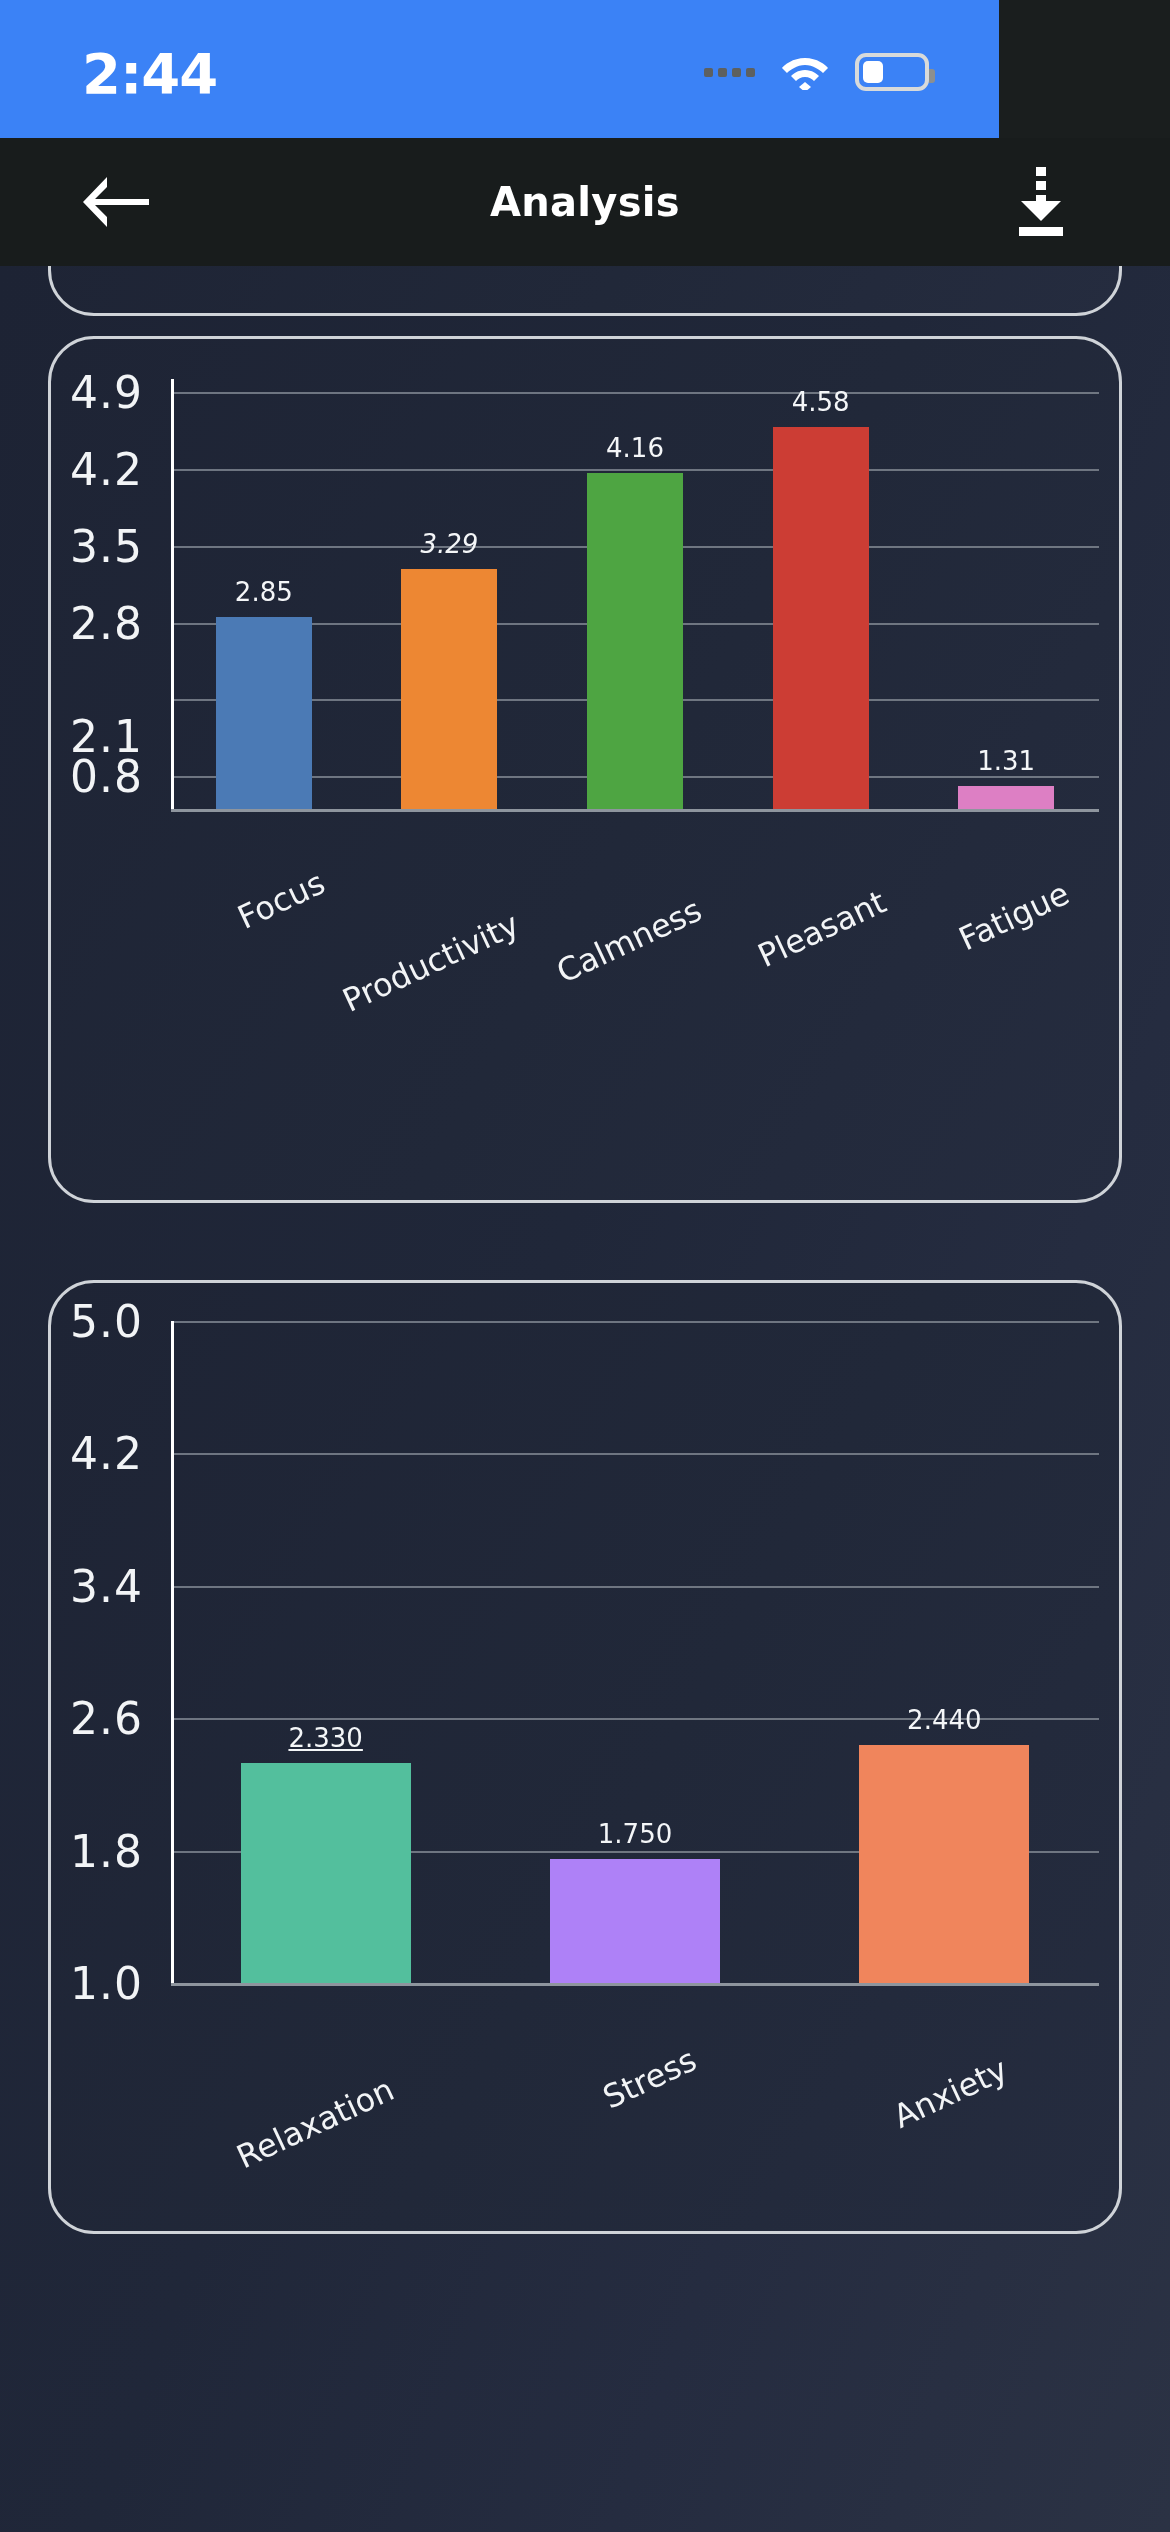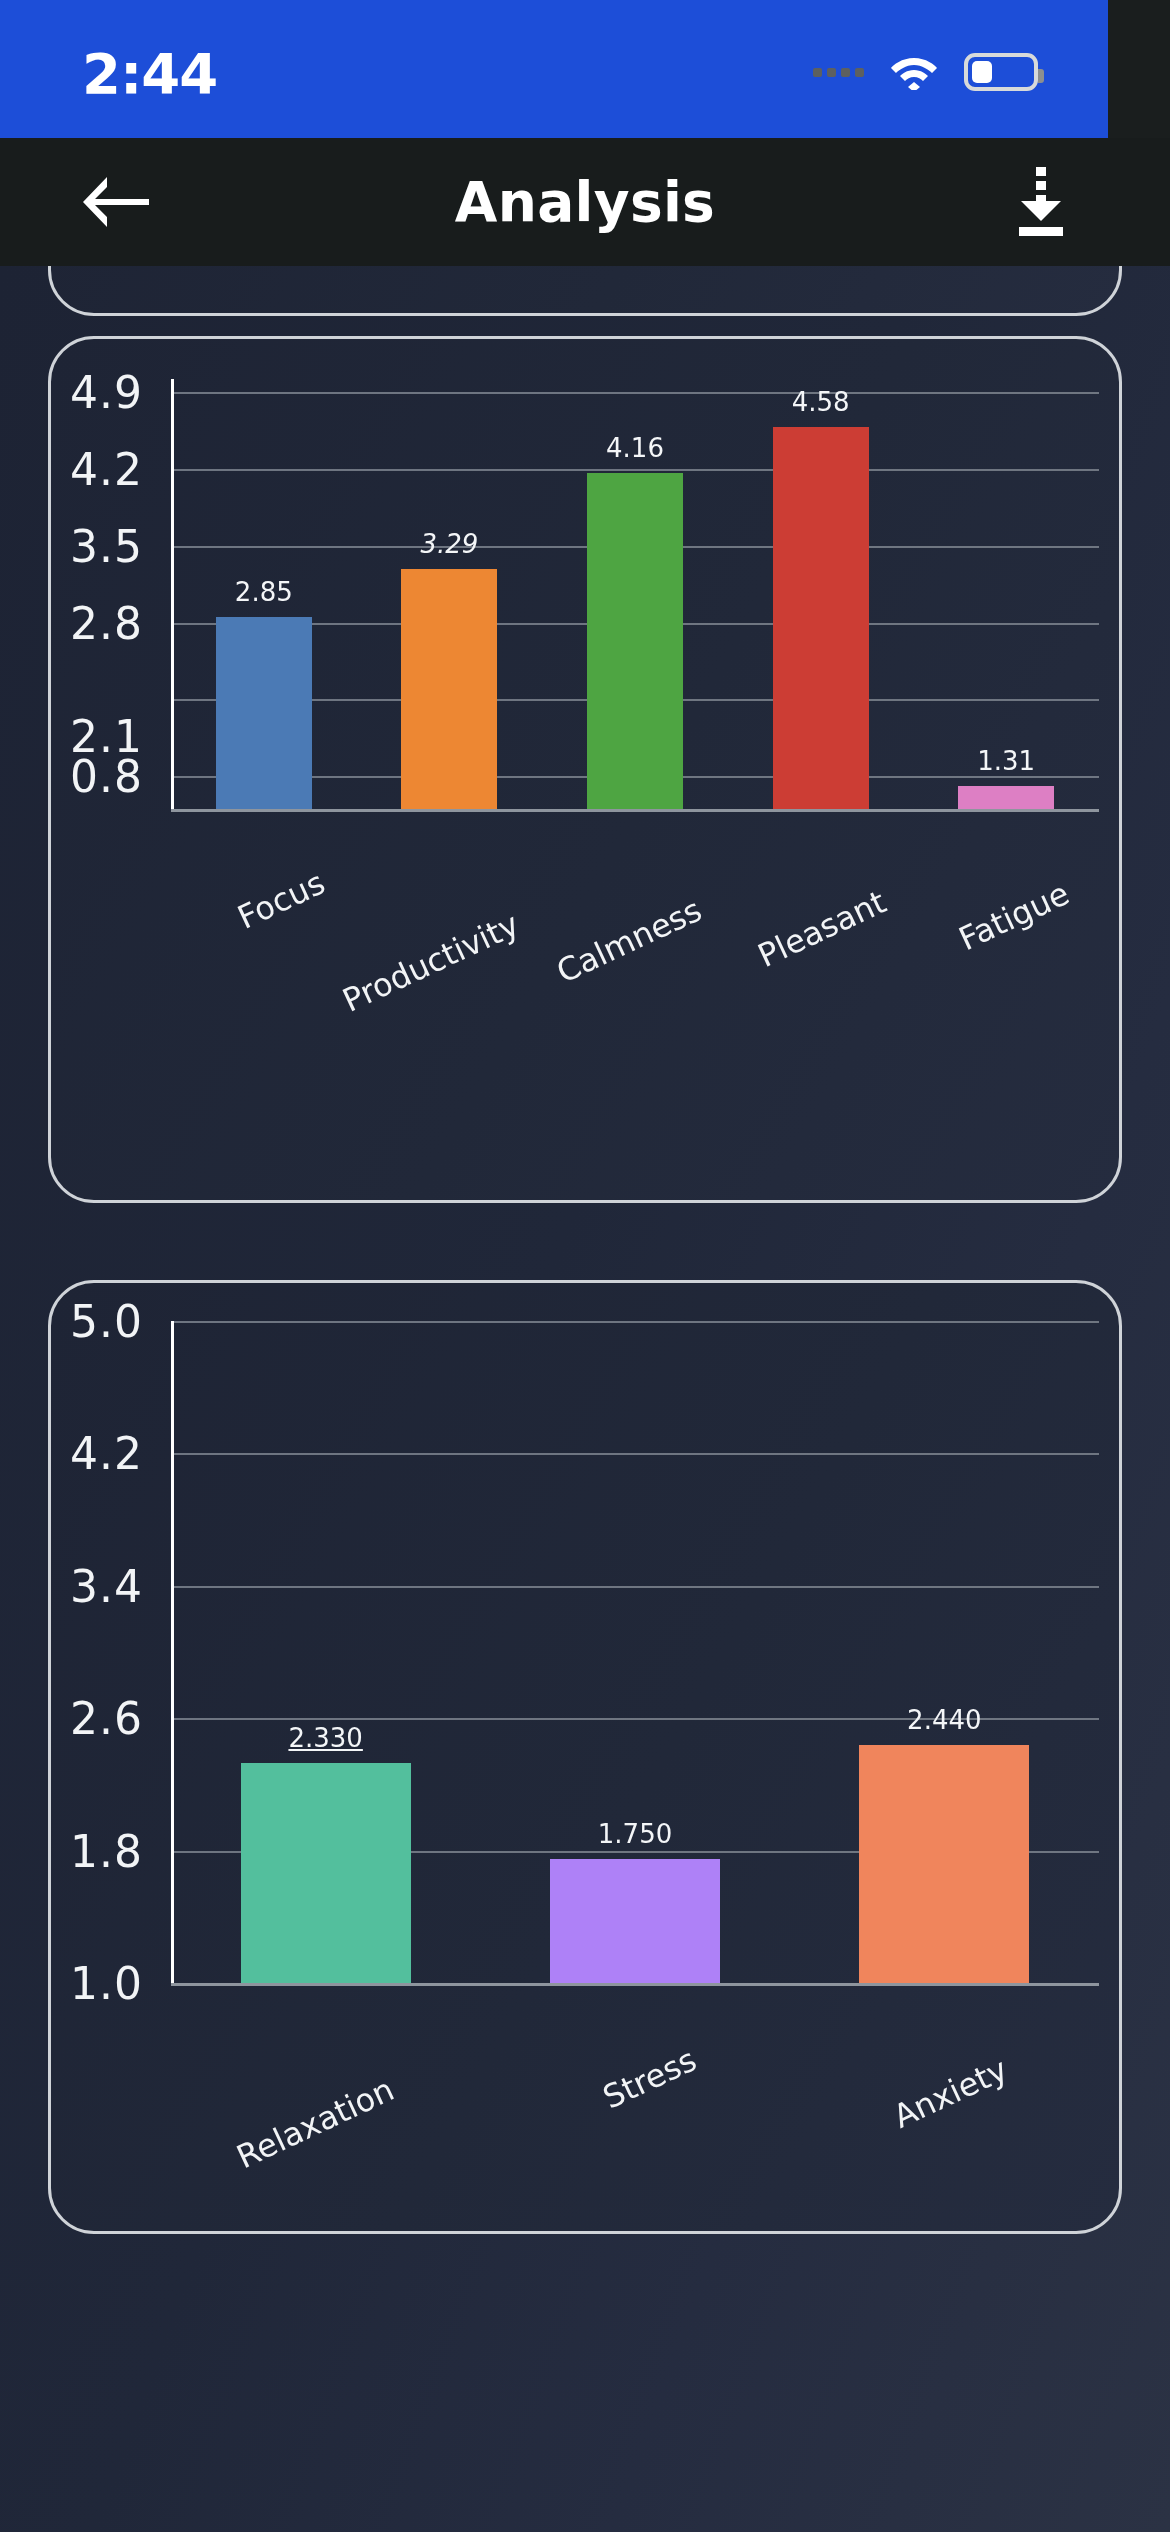--- a/index.html
+++ b/index.html
@@ -6,22 +6,22 @@
   html,body{ width:1170px; height:2532px; }
   body{
     font-family:"DejaVu Sans", sans-serif;
     background:#1a1e1e;
     overflow:hidden;
     position:relative;
   }
 
   
   .statusbar{
-    position:absolute; top:0; left:0; width:1108px; height:138px;
-    background:#1d4ed8;
+    position:absolute; top:0; left:0; width:999px; height:138px;
+    background:#3b82f6;
     display:flex; align-items:center; justify-content:space-between;
     padding:0 70px 0 82px;
     text-align:center;
   }
   .status-time{
     color:#ffffff; font-size:56px; font-weight:700;
     letter-spacing:-1px; font-family:"DejaVu Sans", sans-serif;
     padding-top:8px;
   }
   .status-right{ display:flex; align-items:center; gap:26px; padding-top:6px;}
@@ -39,21 +39,21 @@
   .battery .lvl{ width:34%; height:100%; background:#ffffff; border-radius:5px; }
 
   
   .header{
     position:absolute; top:138px; left:0; width:1170px; height:128px;
     background:#181c1c;
     display:flex; align-items:center; justify-content:space-between;
     padding:0 84px 0 70px;
   }
   .hdr-title{
-    color:#ffffff; font-size:55px; font-weight:700; letter-spacing:0.3px;
+    color:#ffffff; font-size:40px; font-weight:700; letter-spacing:0.3px;
     position:absolute; left:0; right:0; text-align:center; pointer-events:none;
   }
   .icon-btn{ width:90px; height:90px; display:flex; align-items:center; justify-content:center; position:relative; z-index:2;}
 
   
   .content{
     position:absolute; top:266px; left:0; width:1170px; height:2266px;
     background:linear-gradient(110deg,#1d2334 0%,#202739 46%,#252c40 72%,#2b3244 100%);
     overflow:hidden;
   }

